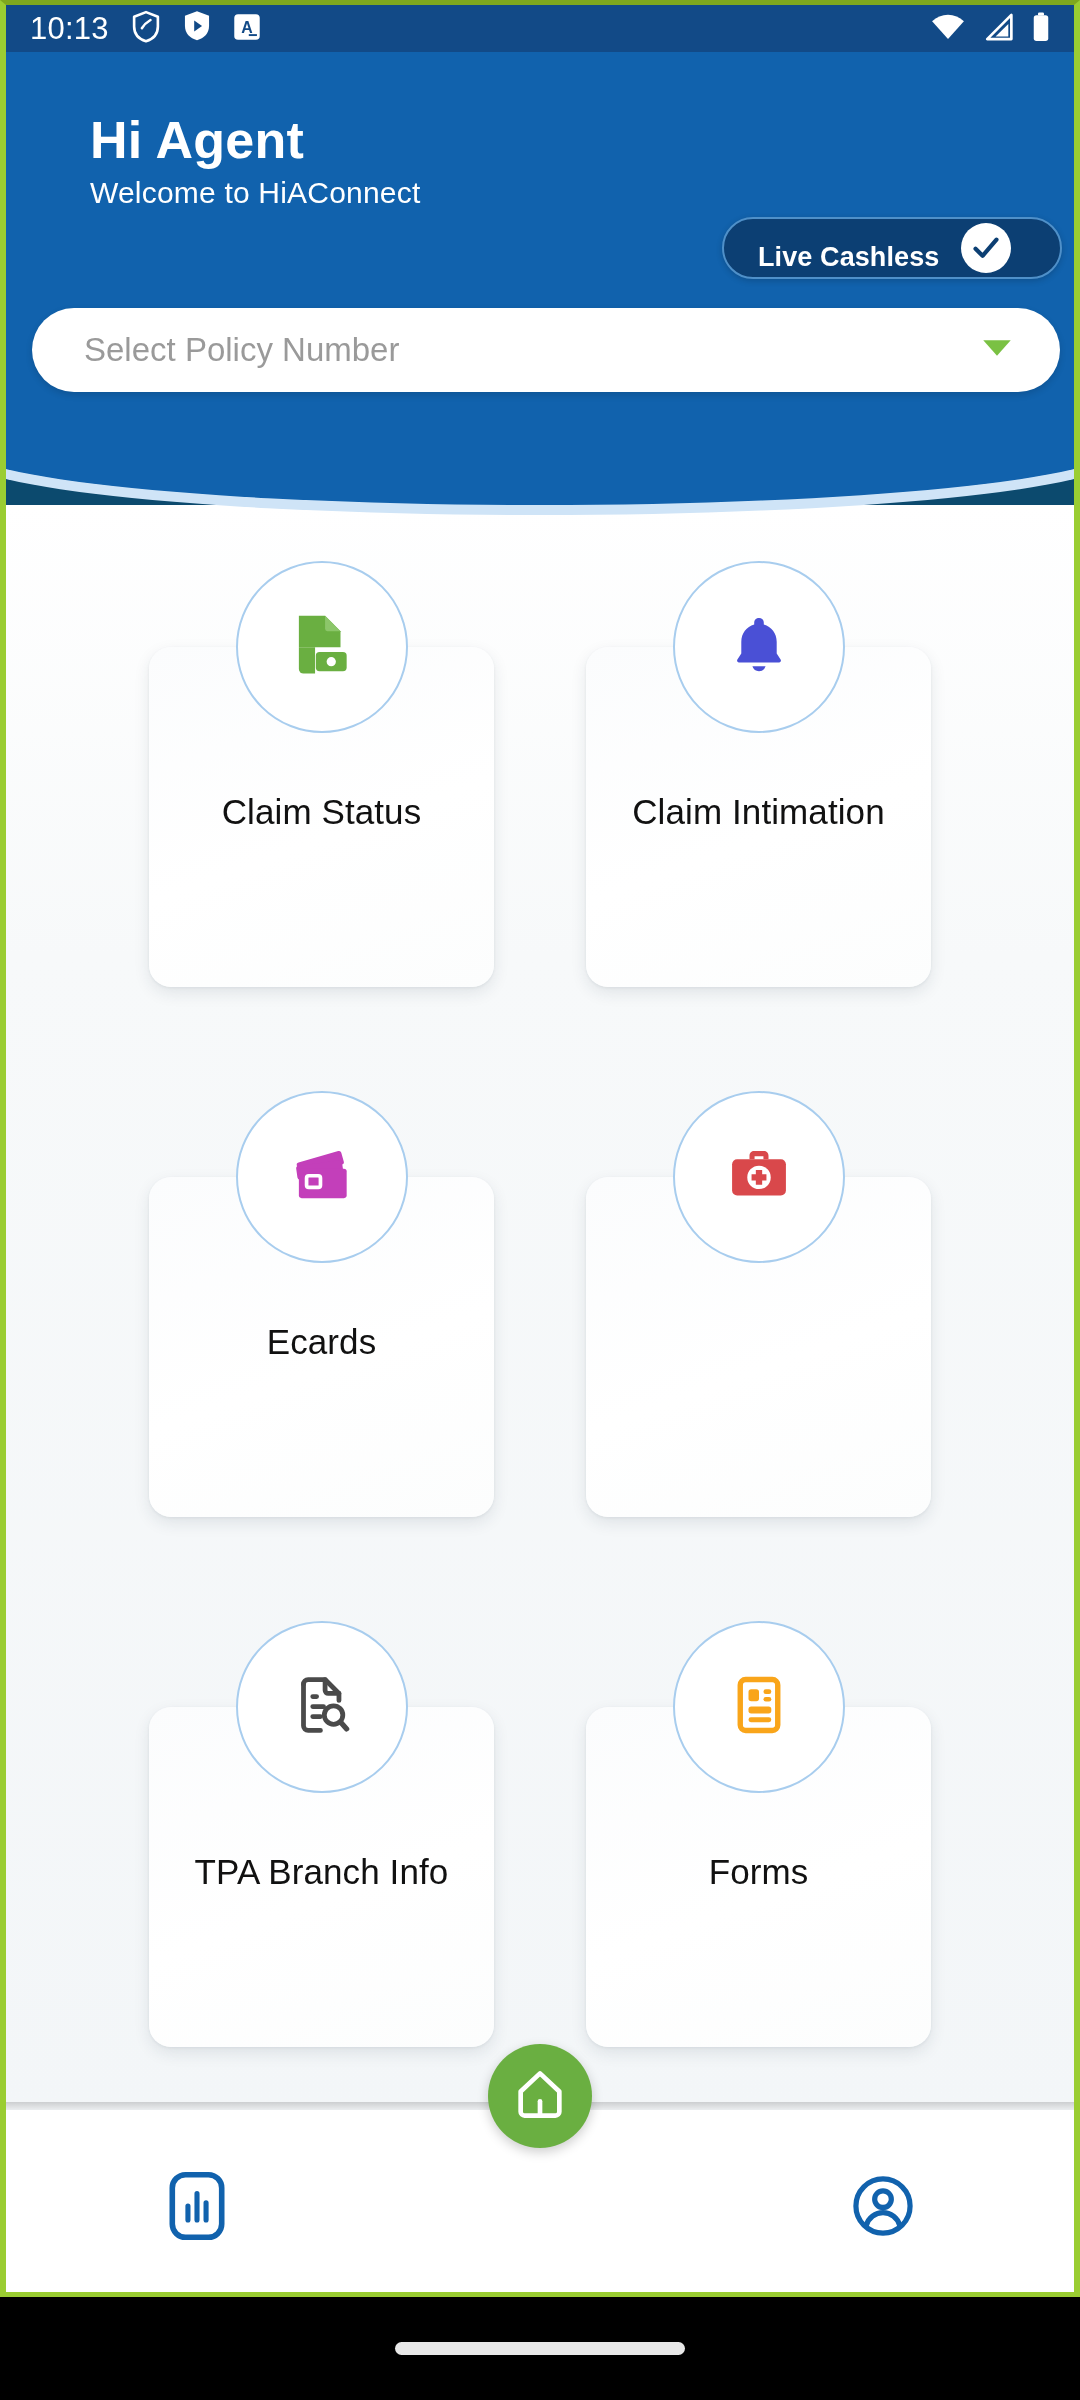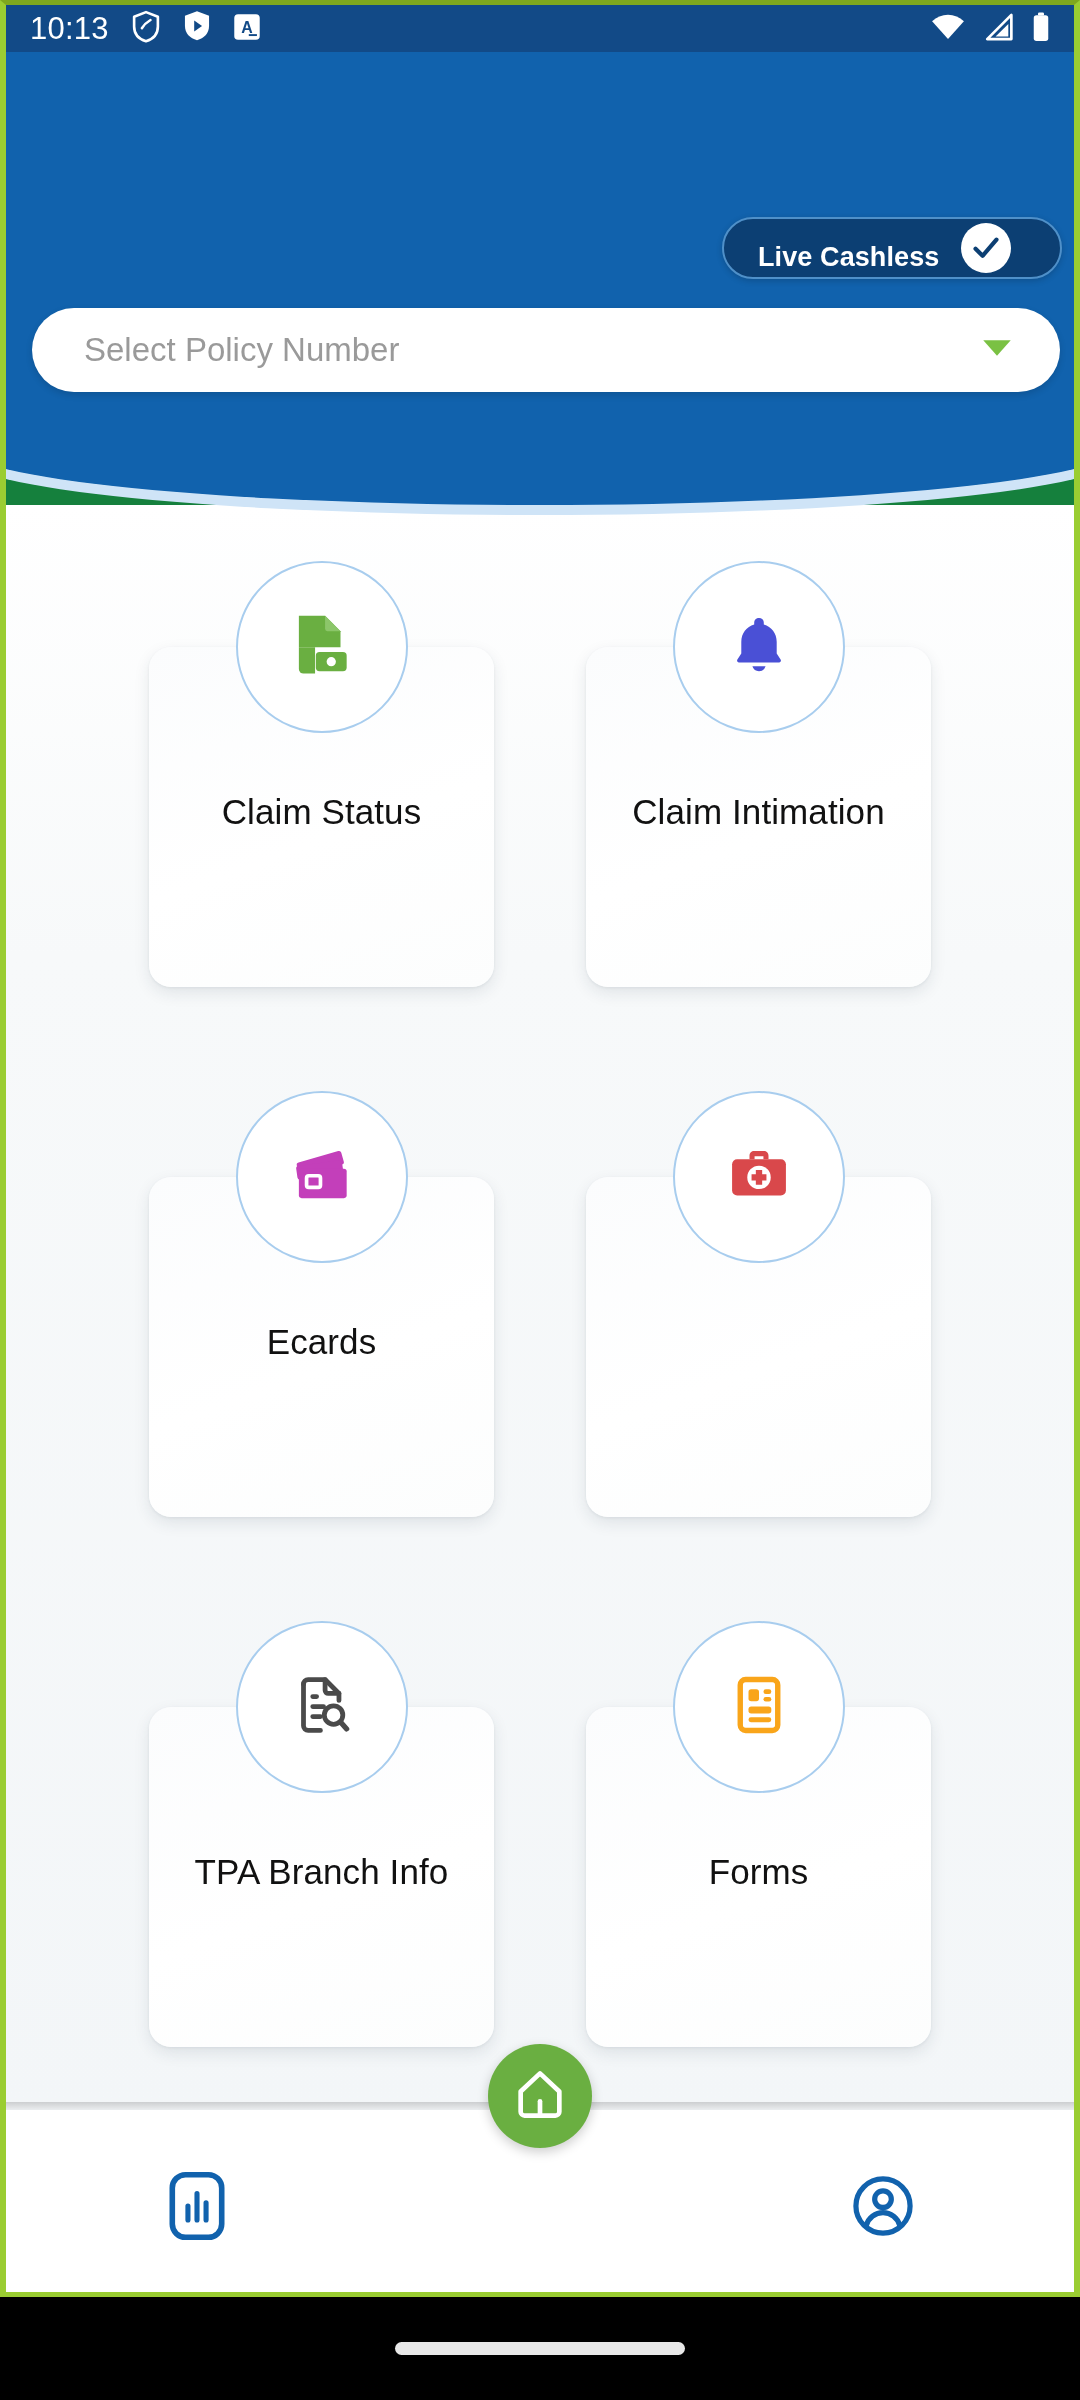--- a/index.html
+++ b/index.html
@@ -23,21 +23,21 @@
   
   #app-frame {
     position: absolute;
     left: 0; top: 0;
     width: 1080px;
     height: 2297px;
     border-left: 6px solid #9acd32;
     border-right: 6px solid #9acd32;
     border-top: 5px solid #7ea81f;
     border-bottom: 5px solid #9acd32;
-    background: #15803d;
+    background: #0c4a6e;
     overflow: hidden;
   }
 
   
   #status-bar {
     position: absolute;
     left: 0; top: 0;
     width: 100%;
     height: 47px;
     background: #124a87;
@@ -341,20 +341,24 @@
         </span>
         <span class="sb-ic">
           <svg width="22" height="30" viewBox="0 0 16 24">
             <rect x="5.6" y="0.4" width="4.8" height="2.4" rx="1" fill="#fff"></rect>
             <rect x="2.2" y="2.6" width="11.6" height="20.6" rx="2.2" fill="#fff"></rect>
           </svg>
         </span>
       </div>
     </div>
 
+    <div id="greeting">
+      <div id="greet-hi">Hi Agent</div>
+      <div id="greet-sub">Welcome to HiAConnect</div>
+    </div>
 
     <div id="live-cashless">
       <span id="lc-label">Live Cashless</span>
       <span id="lc-check">
         <svg width="34" height="34" viewBox="0 0 26 26">
           <path d="M5 13.6 L10.4 19 L21 6.6" fill="none" stroke="#0c3f73" stroke-width="3.2" stroke-linecap="round" stroke-linejoin="round"></path>
         </svg>
       </span>
     </div>
 

